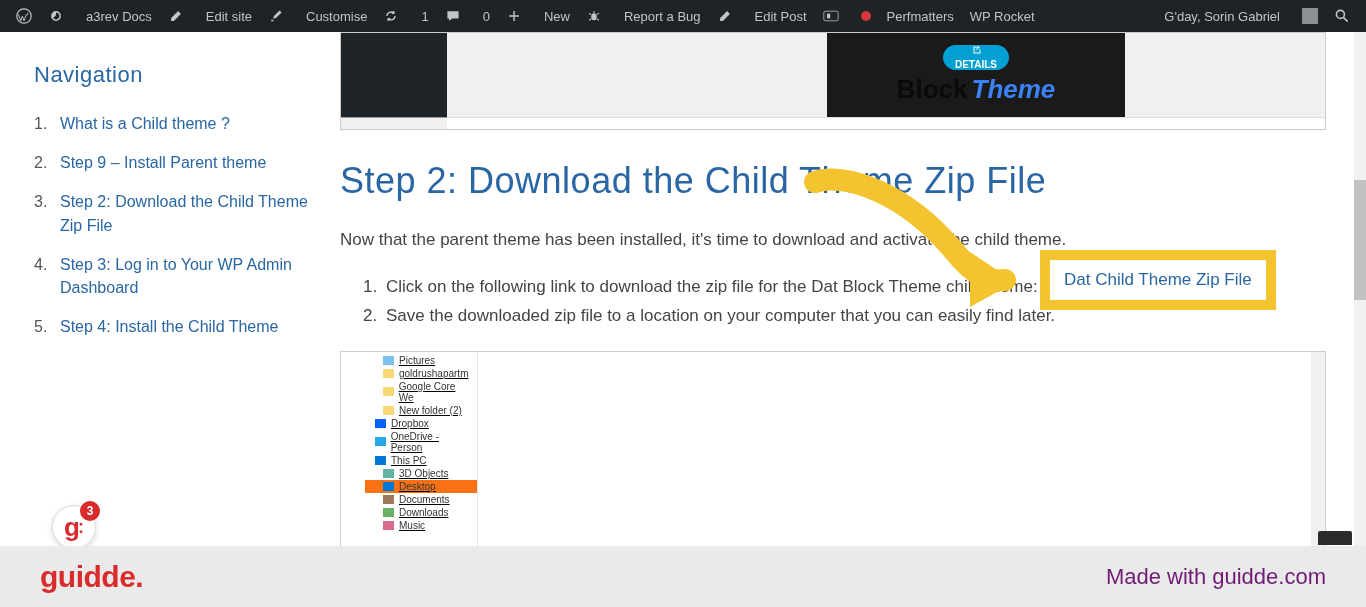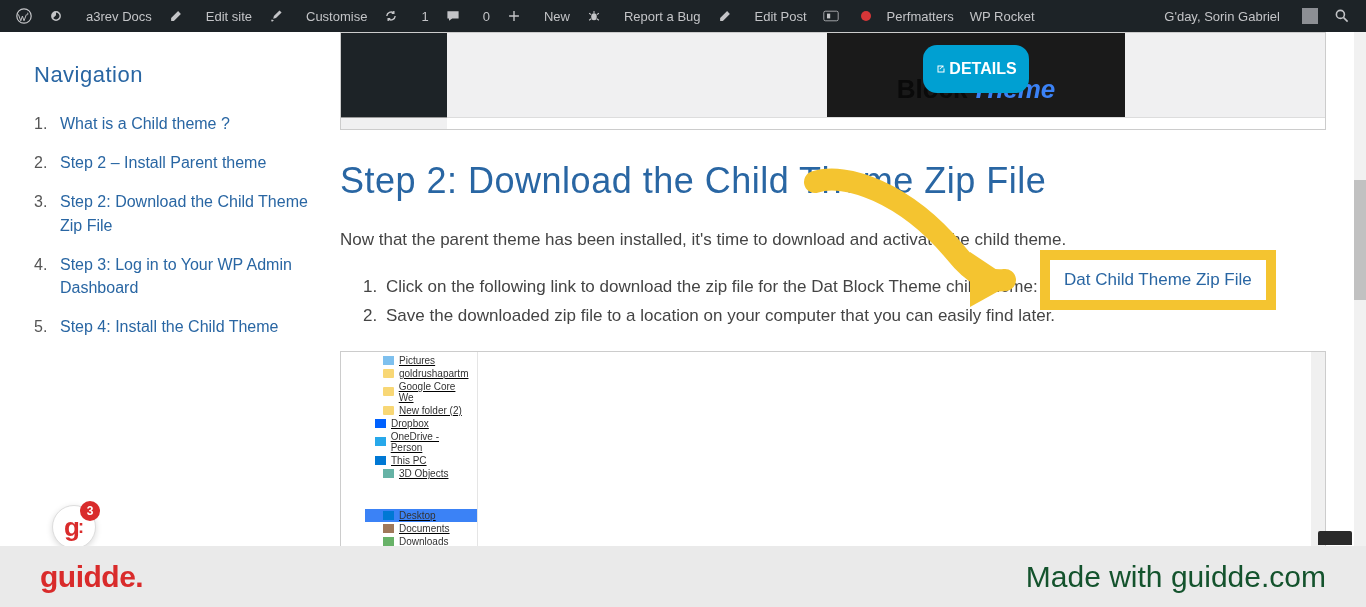--- a/index.html
+++ b/index.html
@@ -26,21 +26,21 @@
 
 
 .wp-mock { background: #1d2327; border: 1px solid #ccc; height: 98px; position: relative; margin-bottom: 30px; overflow: hidden; }
 .wp-mock-sidebar { position: absolute; left: 0; top: 0; bottom: 12px; width: 106px; background: #23282d; padding: 4px 0; }
 .wp-mock-sidebar .mi { display: flex; align-items: center; color: #c3c4c7; font-size: 10px; padding: 3px 8px; gap: 6px; }
 .wp-mock-sidebar .mi .ic { width: 10px; height: 10px; background: #888; }
 .wp-mock-center { position: absolute; left: 106px; right: 0; top: 0; bottom: 12px; background: #f0f0f1; }
 .wp-mock-center .card { position: absolute; left: 380px; top: 0; bottom: 0; width: 400px; background: #1a1a1a; display: flex; align-items: center; justify-content: center; flex-direction: column; }
 .wp-mock-logo { color: #0a0a0a; font-size: 26px; font-weight: 700; display:flex; gap:4px; align-items:center; }
 .wp-mock-logo .w2 { color:#3b82f6; font-style:italic; font-weight:700; }
-.details-btn { background: #00a0d2; color: #fff; border-radius: 14px; padding: 15px 12px; font-size: 16px; font-weight: 700; display: inline-flex; align-items: center; gap: 4px; position:absolute; top:12px; }
+.details-btn { background: #00a0d2; color: #fff; border-radius: 14px; padding: 0 12px; font-size: 10px; font-weight: 700; display: inline-flex; align-items: center; gap: 4px; position:absolute; top:12px;flex-direction:column; }
 .wp-mock-white { background:#fff; position:absolute; left:106px; top:0; bottom:12px; width:380px; }
 .wp-mock-sb { position:absolute; bottom:0; left:106px; right:0; height:12px; background:#fff; border-top:1px solid #ddd; }
 .wp-mock-sb2 { position:absolute; left:0; bottom:0; width:106px; height:12px; background:#f0f0f1; border-top:1px solid #999; }
 
 
 .content h2 { color: #2966a3; font-size: 36px; font-weight: 500; margin-bottom: 24px; letter-spacing: 0.5px; }
 .content p { color: #444; font-size: 17px; line-height: 1.6; margin-bottom: 20px; }
 .content ol { color: #444; font-size: 17px; line-height: 1.7; padding-left: 42px; margin-bottom: 20px; }
 .content ol li { padding-left: 4px; }
 .content a.inline { color: #2966a3; text-decoration: none; }
@@ -48,40 +48,40 @@
 
 .arrow { position: absolute; left: 455px; top: 130px; z-index: 10; pointer-events: none; }
 .hl-box { position: absolute; left: 700px; top: 218px; border: 10px solid #f4c430; background: #fff; padding: 10px 14px; z-index: 5; }
 .hl-box a { color: #2966a3; font-size: 17px; text-decoration: none; }
 
 
 .fe-mock { border: 1px solid #ccc; height: 210px; position: relative; overflow: hidden; background: #fff; }
 .fe-side { position: absolute; left: 24px; top: 0; bottom: 8px; width: 112px; background: #fff; padding: 2px 0; font-size: 10px; text-decoration: underline; }
 .fe-side .fi { display: flex; align-items: center; gap: 5px; padding: 1px 6px 1px 18px; color: #333; }
 .fe-side .fi.l1 { padding-left: 10px; font-weight: 500; }
-.fe-side .fi.sel { background: #3b82f6; margin-top: 29px; }
+.fe-side .fi.sel { background: #f97316; }
 .fe-side .fic { width: 11px; height: 9px; display: inline-block; }
 .fic.folder { background: #f8d775; border-radius: 1px; }
 .fic.pic { background: #7ec0ee; }
 .fic.dl { background: #68b268; }
 .fic.db { background: #0061fe; }
 .fic.od { background: #28a8ea; }
 .fic.pc { background: #0078d4; }
 .fic.obj { background: #66b3a6; }
 .fic.desk { background: #0078d4; }
 .fic.doc { background: #a0785a; }
 .fic.mus { background: #d96c8d; }
 .fe-main { position: absolute; left: 136px; right: 8px; top: 0; bottom: 0; background: #fff; border-left: 1px solid #e5e5e5; }
 .fe-sb-r { position: absolute; right: 0; top: 0; bottom:0; width: 14px; background: #f0f0f0; }
 .fe-sb-l { position: absolute; left: 0; top: 0; bottom:0; width: 24px; background: #fff; }
 
 
 .footer { position: absolute; bottom: 0; left: 0; right: 0; height: 61px; background: #eaeaea; display: flex; align-items: center; padding: 0 40px; justify-content: space-between; }
 .footer .logo { color: #d92b2b; font-size: 30px; font-weight: 700; letter-spacing: -0.5px; }
-.footer .made { color: #14532d; font-size: 30px; }
+.footer .made { color: #701a75; font-size: 22px; }
 
 
 .g-bubble { position: absolute; left: 52px; bottom: 58px; width: 44px; height: 44px; }
 .g-bubble .circ { width: 44px; height: 44px; border-radius: 50%; background: #fff; border: 1px solid #ddd; display: flex; align-items: center; justify-content: center; font-size: 26px; font-weight: 700; color: #d92b2b; box-shadow: 0 2px 6px rgba(0,0,0,0.15); }
 .g-bubble .badge { position: absolute; top: -4px; right: -4px; width: 20px; height: 20px; background: #d92b2b; color: #fff; border-radius: 50%; display: flex; align-items: center; justify-content: center; font-size: 12px; font-weight: 700; }
 
 
 .page-sb { position: absolute; right: 0; top: 32px; width: 12px; height: 120px; background: #c1c1c1; }
 .page-sb-track { position: absolute; right: 0; top: 32px; bottom: 61px; width: 12px; background: #f1f1f1; }
 
@@ -201,21 +201,21 @@
 
 <div class="page">
 
   <aside class="sidebar">
     <h3>Navigation</h3>
     <ol class="nav-list">
       <li>
           <a href="#">What is a Child theme ?</a>
         </li>
       <li>
-          <a href="#">Step 2 – Install Parent theme</a>
+          <a href="#">Step 9 – Install Parent theme</a>
         </li>
       <li>
           <a href="#">Step 2: Download the Child Theme Zip File</a>
         </li>
       <li>
           <a href="#">Step 3: Log in to Your WP Admin Dashboard</a>
         </li>
       <li>
           <a href="#">Step 4: Install the Child Theme</a>
         </li>

